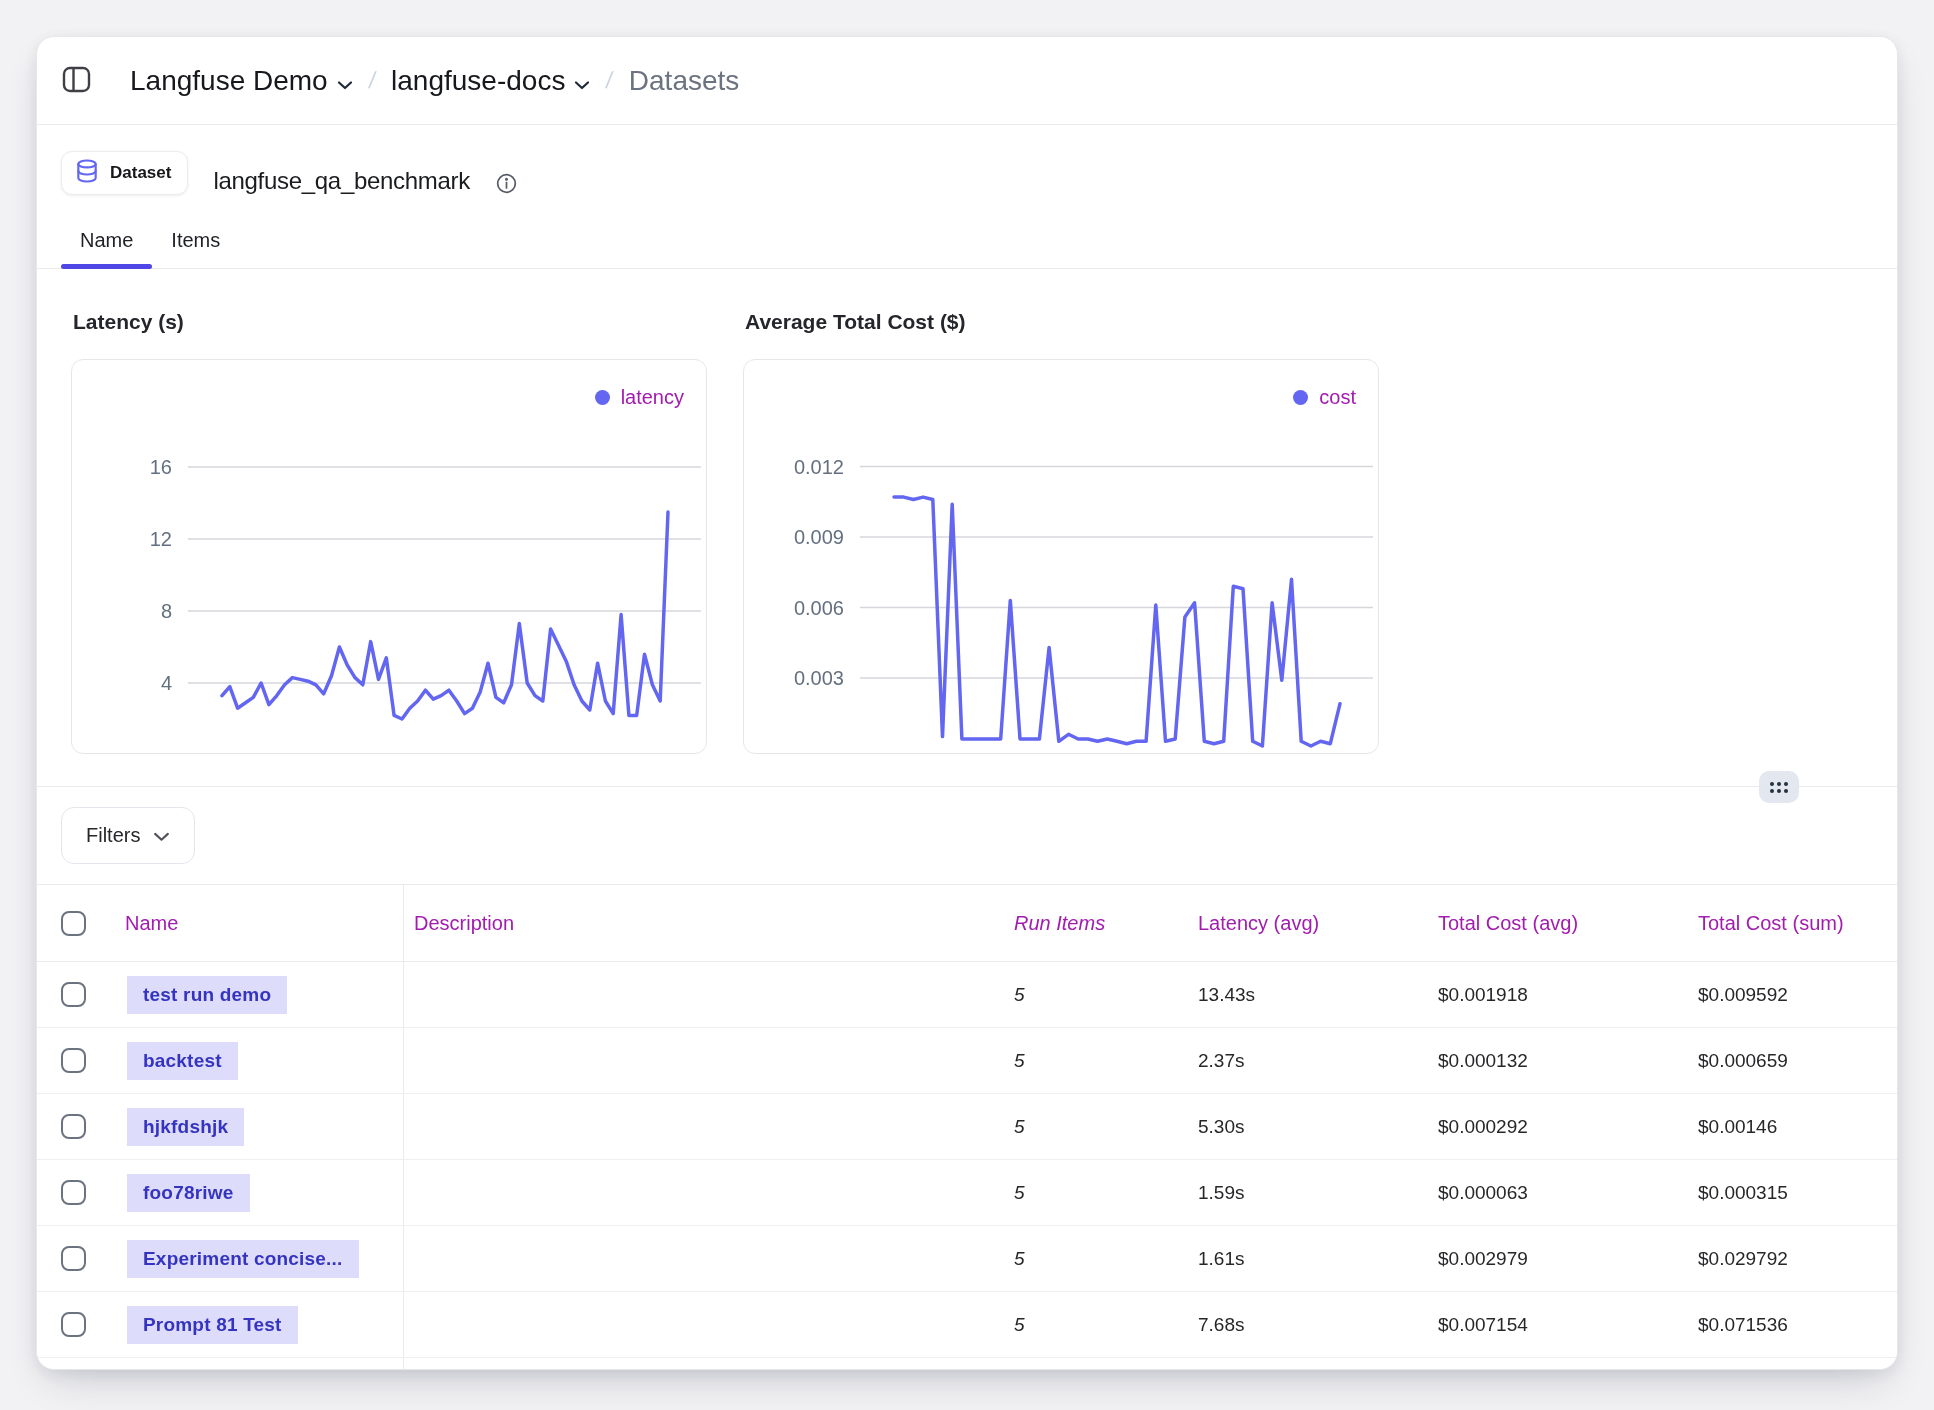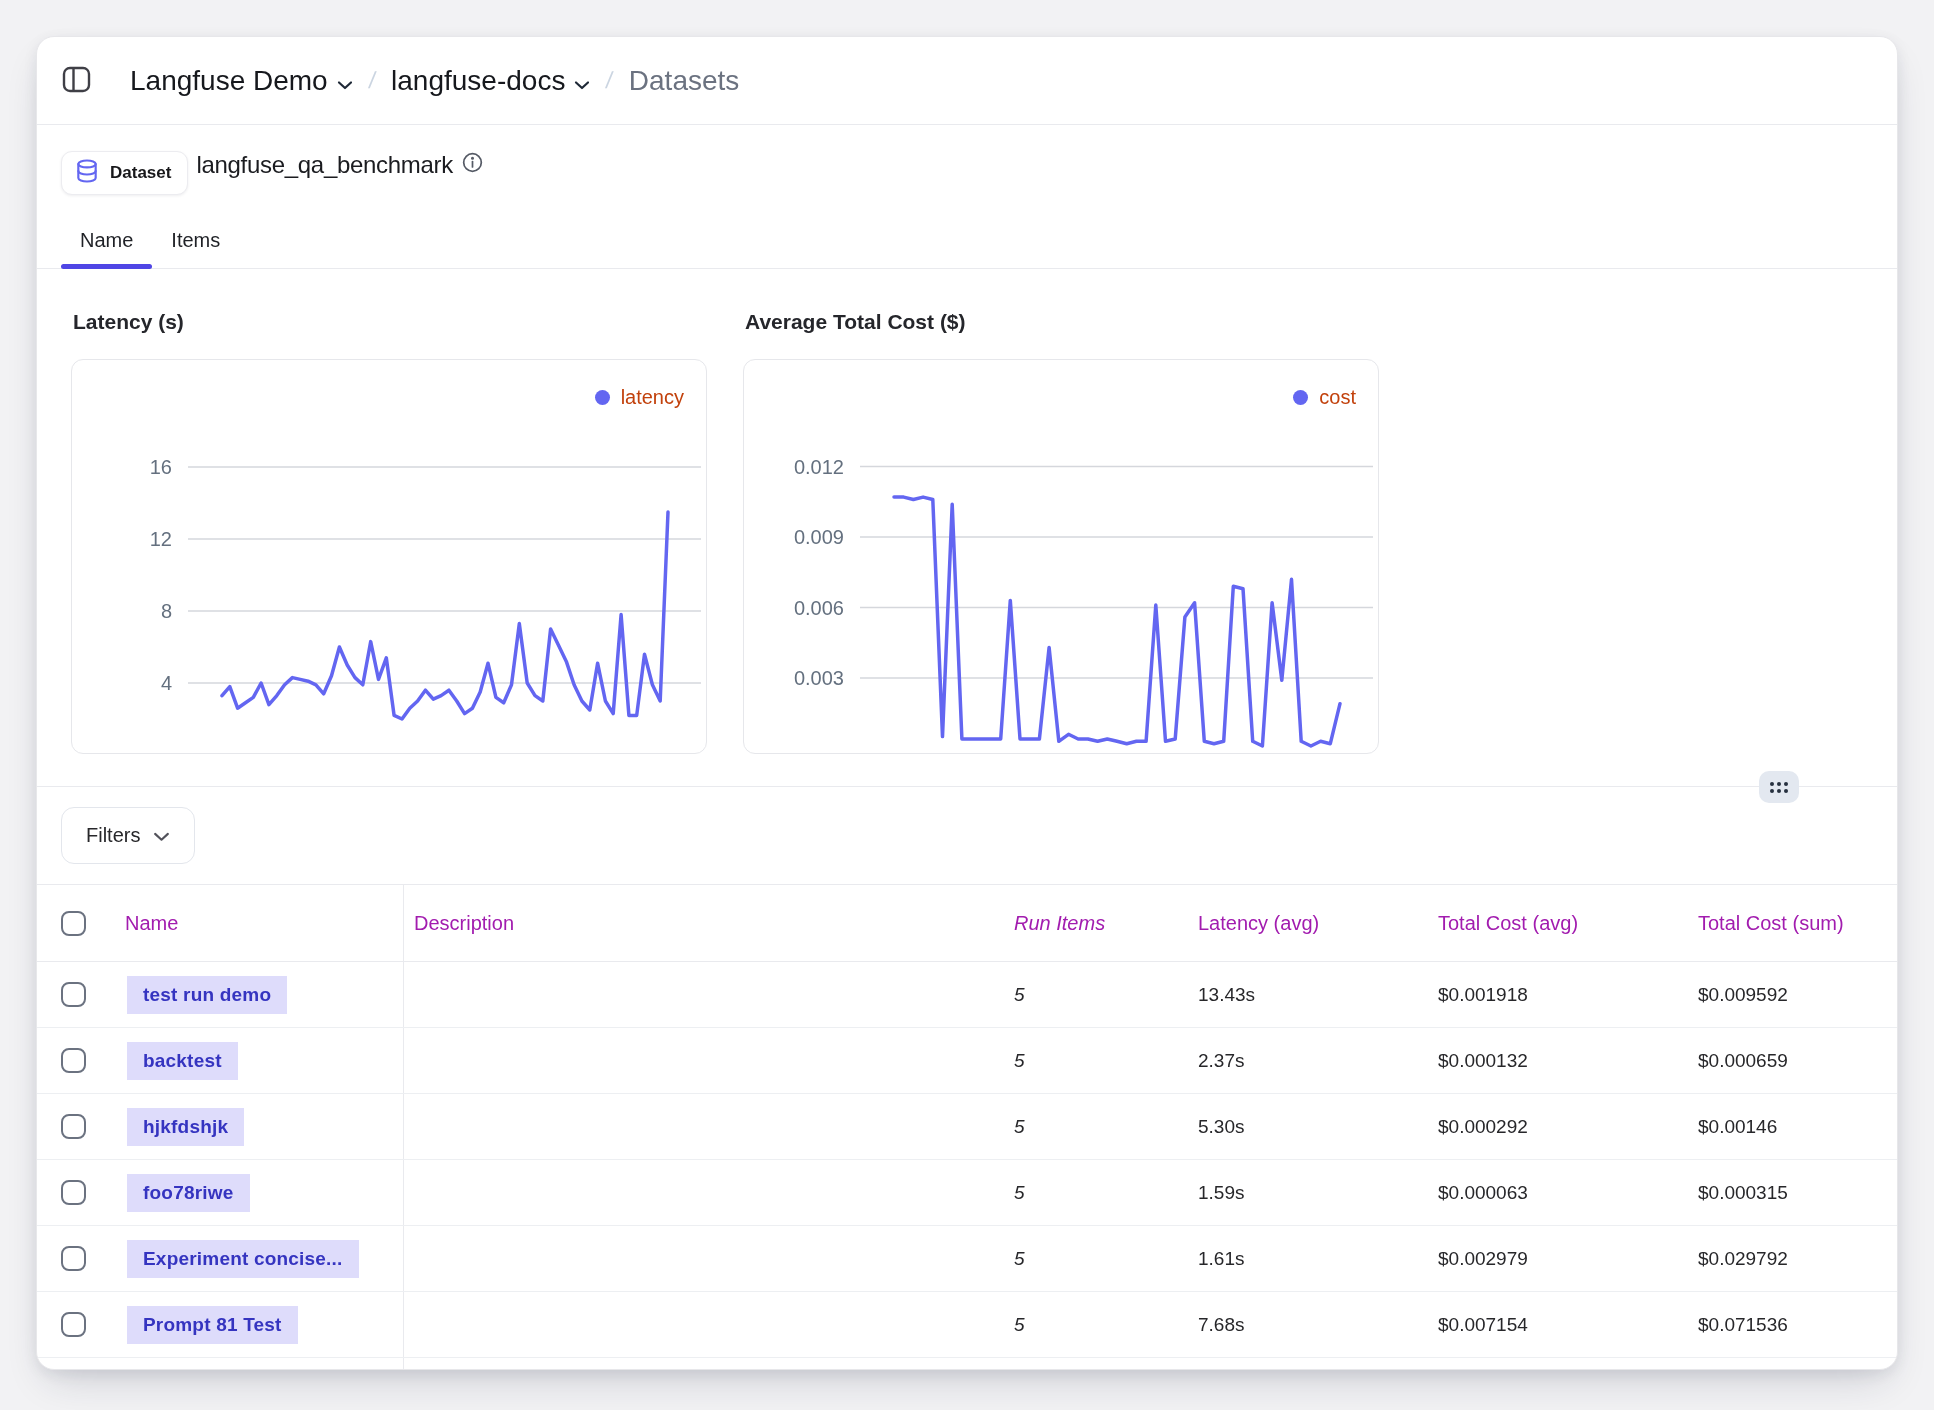--- a/index.html
+++ b/index.html
@@ -18,39 +18,39 @@
   
   .topbar { height: 88px; border-bottom: 1px solid #e9eaee; display:flex; align-items:center; padding: 0 28px 0 24px; gap: 38px; }
   .icon-btn { background:none; border:none; cursor:pointer; display:flex; align-items:center; }
   .breadcrumbs { display:flex; align-items:center; gap: 16px; font-size: 20px; }
   .crumb { display:flex; align-items:center; gap: 9px; background:none; border:none; cursor:pointer;
            font-family: inherit; font-size: 28px; font-weight: 500; color:#16181d; }
   .crumb.muted { color:#6b7280; font-weight: 400; }
   .crumb-sep { color:#cbd5e1; font-size: 23px; font-weight: 300; transform: skewX(-8deg); }
   .chev { stroke:#1f2937; }
   
-  .title-section { display:flex; align-items:flex-start; gap: 8px; padding: 26px 44px 18px 24px; }
+  .title-section { display:flex; align-items:flex-end; gap: 25px; padding: 26px 44px 18px 24px; }
   .dataset-badge { display:inline-flex; align-items:center; gap: 10px; height: 44px; padding: 0 16px 0 12px;
     background:#fff; border: 1px solid #ececf0; border-radius: 11px; box-shadow: 0 1px 3px rgba(20,20,40,.07);
     font-size: 17px; font-weight: 700; color:#18181b; }
   .page-title { font-size: 24px; font-weight: 400; color:#1b1c20; letter-spacing: -0.3px; }
   
   .tabs { display:flex; padding-left: 24px; height: 56px; border-bottom: 1px solid #e9eaee; }
   .tab { position:relative; display:flex; align-items:center; padding: 0 19px; font-family:inherit; font-size: 20px;
          color:#1f2126; background:none; border:none; cursor:pointer; font-weight: 500; }
   .tab.active::after { content:""; position:absolute; left:0; right:0; bottom:-1px; height: 5px;
          background:#4f46e5; border-radius: 3px; }
   
   .charts-section { display:flex; gap: 36px; padding: 40px 34px 32px; }
   .chart-group { width: 636px; }
   .chart-label { font-size: 21px; font-weight: 700; color:#25262b; margin: 0 0 24px 2px; line-height: 26px; }
   .chart-card { position:relative; height: 395px; background:#fff; border: 1px solid #e6e7eb; border-radius: 12px; overflow:hidden; }
   .chart-card svg { position:absolute; inset:0; }
   .legend { position:absolute; top: 26px; right: 22px; display:flex; align-items:center; gap: 11px;
-            font-size: 20px; color:#c2410c; background:none; border:none; cursor:pointer; font-family:inherit; }
+            font-size: 20px; color:#a21caf; background:none; border:none; cursor:pointer; font-family:inherit; }
   .legend-dot { width: 15px; height: 15px; border-radius: 50%; background:#6366f1; }
   
   .section-divider { border-top: 1px solid #e9eaee; position: relative; }
   .drag-handle { position:absolute; right: 98px; top: -16px; width: 40px; height: 32px; background:#e3e8f0;
                  border:none; border-radius: 10px; display:flex; align-items:center; justify-content:center; cursor:grab; }
   .dots { display:grid; grid-template-columns: repeat(3, 4px); grid-template-rows: repeat(2, 4px); gap: 3px; }
   .dots i { width:4px; height:4px; border-radius:50%; background:#26303f; }
   
   .filters-row { padding: 20px 34px 20px 24px; }
   .filters-btn { height: 57px; padding: 0 24px; display:inline-flex; align-items:center; gap: 13px;

